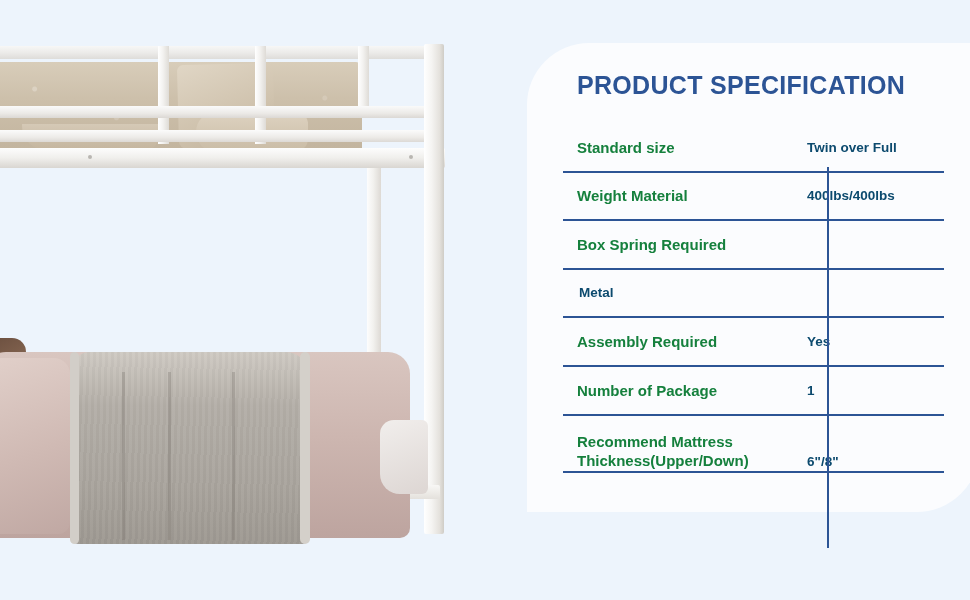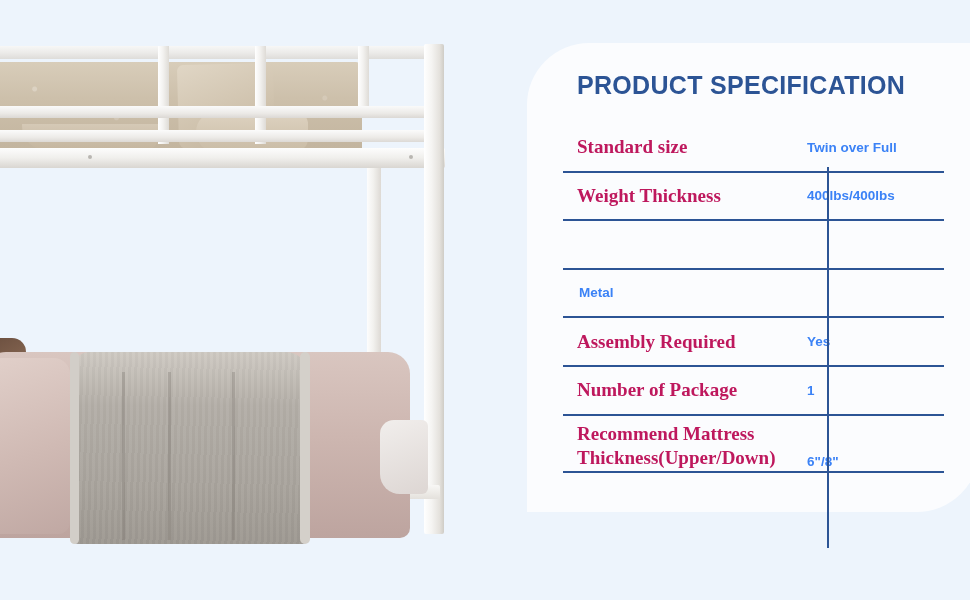--- a/index.html
+++ b/index.html
@@ -308,32 +308,31 @@
     align-items: center;
     height: 48.6px;
     border-bottom: 2px solid #2c5495;
   }
   .spec-row.tall { height: 57px; align-items: flex-end; }
   .spec-row.empty { height: 40px; border-bottom: none; }
 
   .spec-label {
     width: 228px;
     padding-left: 14px;
-    font-size: 19px;
+    font-size: 15px;
     font-weight: bold;
-    color: #be185d;
+    color: #15803d;
     line-height: 1.28;
-    font-family: Liberation Serif, serif;
   }
   .spec-value {
     flex: 1;
     padding-left: 16px;
     font-size: 13.5px;
     font-weight: bold;
-    color: #3b82f6;
+    color: #0c4a6e;
     line-height: 1.28;
   }
 
   .col-divider {
     position: absolute;
     left: 264px;
     top: 43px;
     width: 2px;
     height: 381px;
     background: #2c5495;
@@ -384,25 +383,26 @@
     <div class="spec-title">PRODUCT SPECIFICATION</div>
 
     <div class="spec-table">
 
       <div class="spec-row">
         <div class="spec-label">Standard size</div>
         <div class="spec-value">Twin over Full</div>
       </div>
 
       <div class="spec-row">
-        <div class="spec-label">Weight Thickness</div>
+        <div class="spec-label">Weight Material</div>
         <div class="spec-value">400lbs/400lbs</div>
       </div>
 
       <div class="spec-row">
+        <div class="spec-label">Box Spring Required</div>
       </div>
 
       <div class="spec-row">
         <div class="spec-value">Metal</div>
       </div>
 
       <div class="spec-row">
         <div class="spec-label">Assembly Required</div>
         <div class="spec-value">Yes</div>
       </div>

